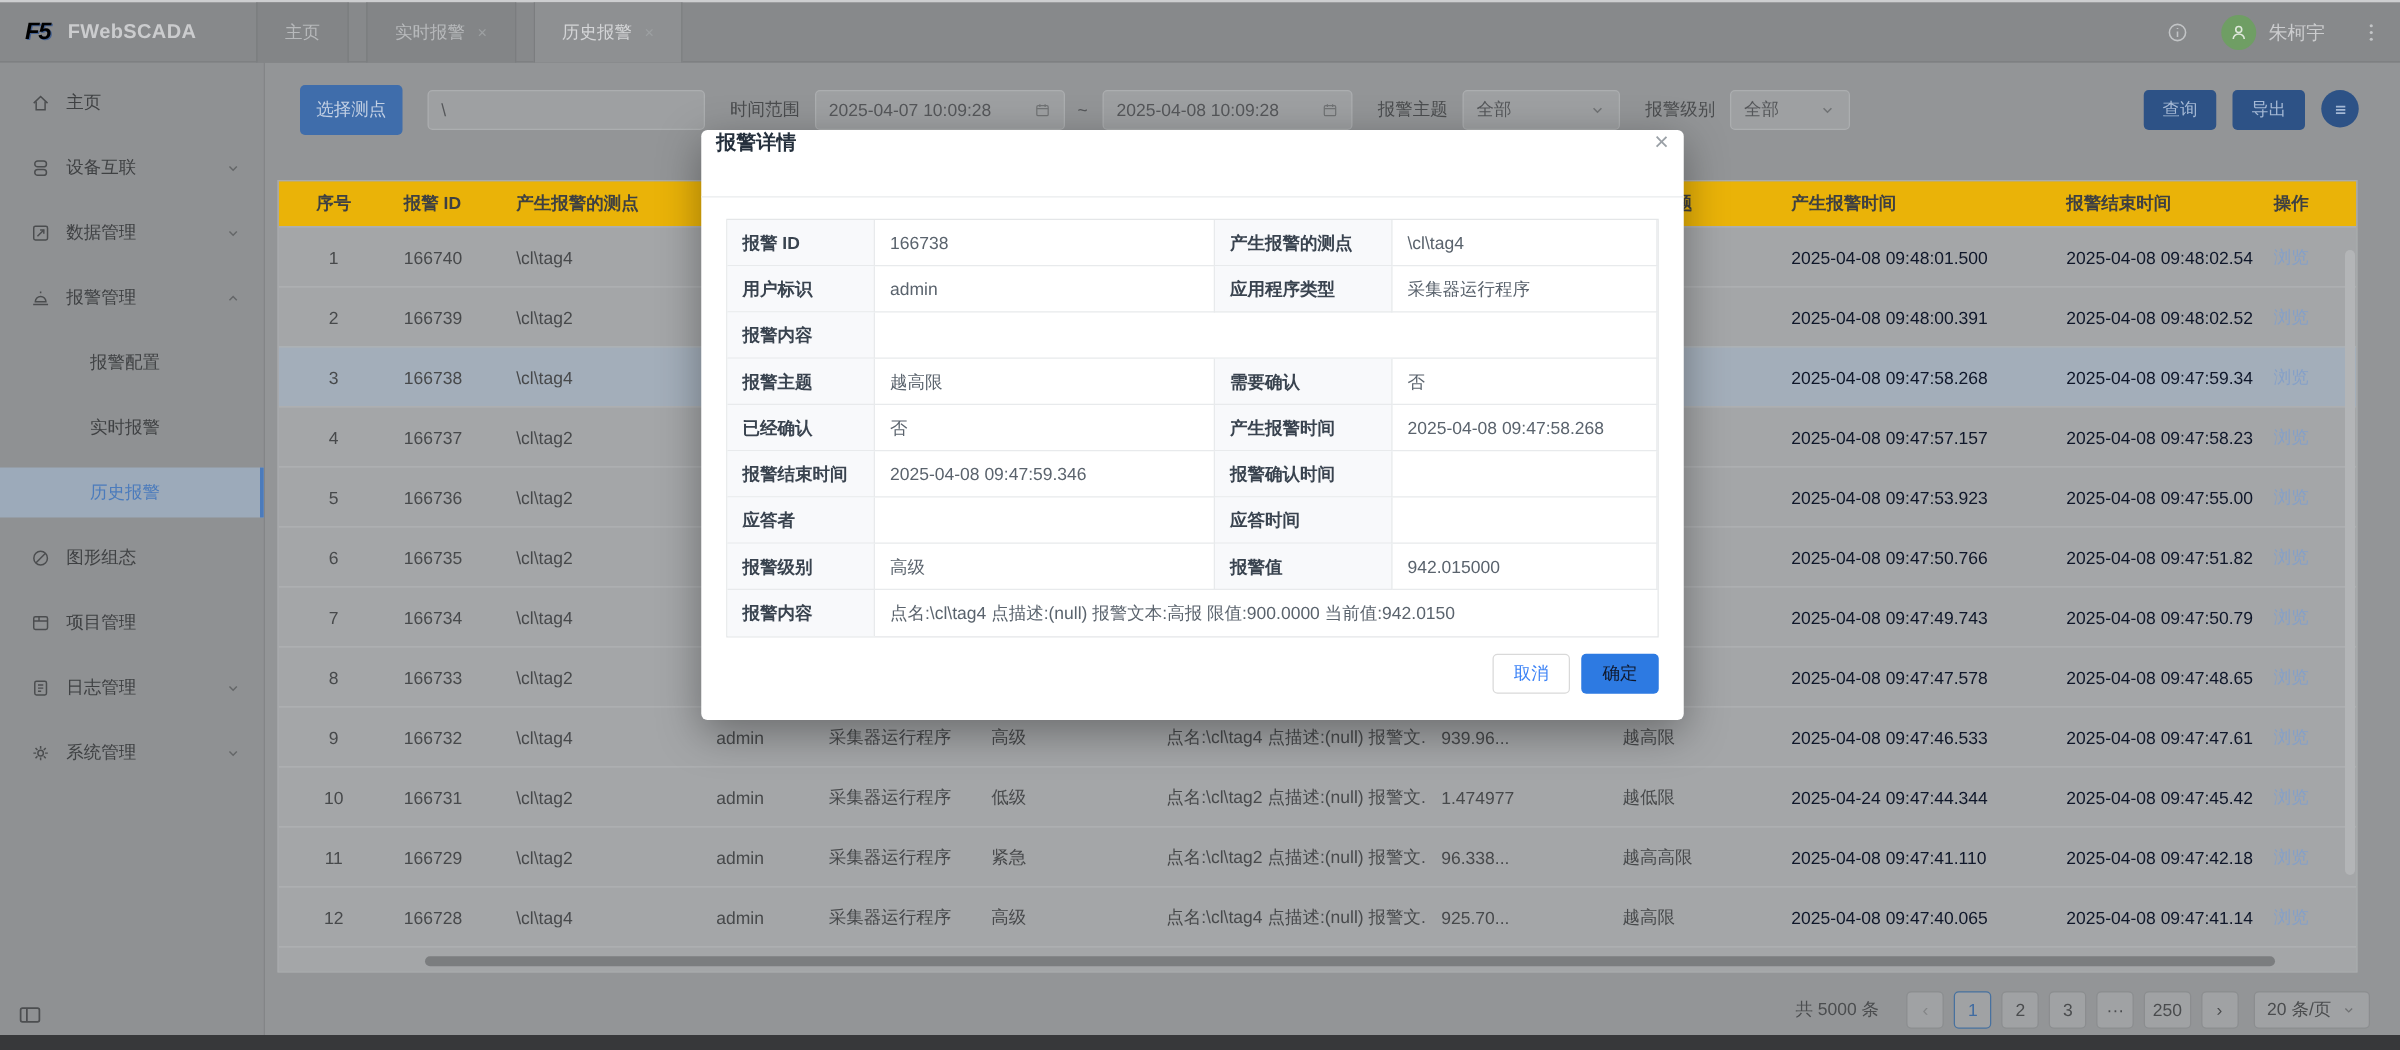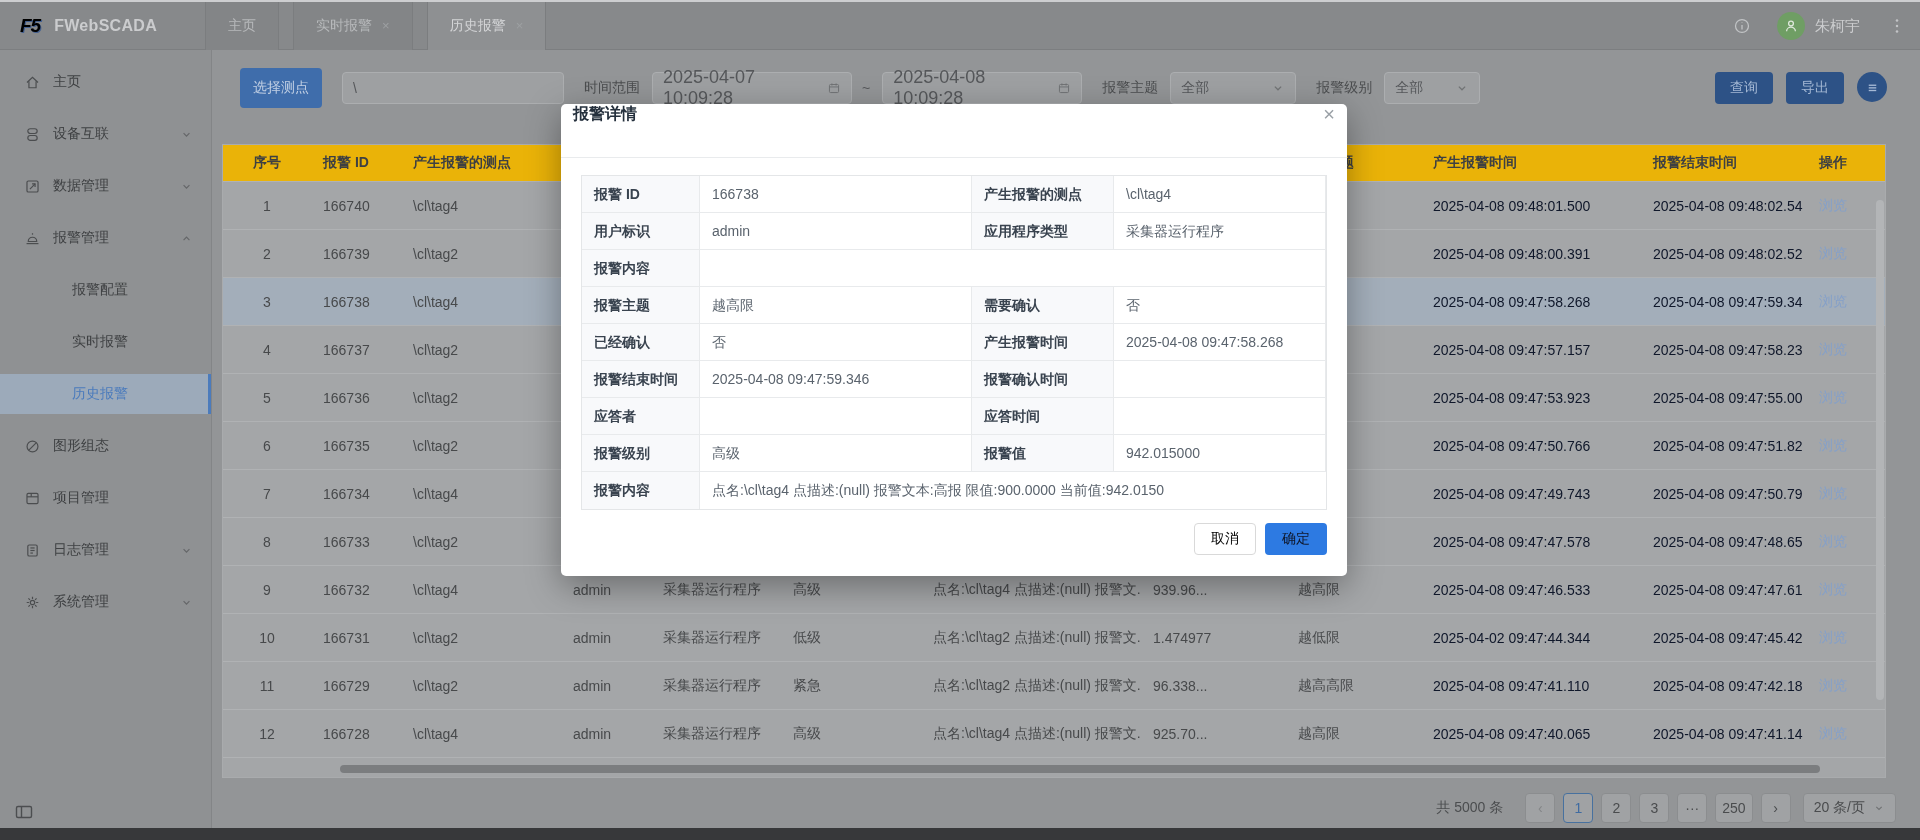--- a/index.html
+++ b/index.html
@@ -44,21 +44,21 @@
   .footer-strip { position:absolute; left:0; bottom:0; width:100%; height:12px; background:#37383a; z-index:4; }
 
   
   .filterbar { position:absolute; left:240px; top:72px; height:32px; display:flex; align-items:center; z-index:1; }
   .btn-blue-dim { height:40px; padding:0 13px; background:#3f6dab; color:#c2d0e4; border:none;
                   border-radius:4px; font-size:14px; display:flex; align-items:center; }
   .f-input { width:222px; height:32px; background:#9ea0a2; border:1px solid #acaeb0; border-radius:4px;
              color:#55575a; padding:0 10px; font-size:14px; margin-left:20px; display:flex; align-items:center; }
   .f-label { color:#4b4d4f; margin-left:20px; white-space:nowrap; }
   .f-date { width:200px; height:32px; background:#9ea0a2; border:1px solid #acaeb0; border-radius:4px;
-            color:#55575a; padding:0 10px; font-size:18px; margin-left:12px; display:flex; align-items:center; }
+            color:#55575a; padding:0 10px; font-size:14px; margin-left:12px; display:flex; align-items:center; }
   .f-date .grow, .f-select .grow { flex:1; }
   .f-date svg, .f-select svg { width:14px; height:14px; color:#717375; flex:none; }
   .f-tilde { color:#55575a; margin-left:10px; }
   .f-select { height:32px; background:#9ea0a2; border:1px solid #acaeb0; border-radius:4px;
               color:#55575a; padding:0 10px; font-size:14px; margin-left:12px; display:flex; align-items:center; }
   .w126 { width:126px; } .w96 { width:96px; }
   .filter-actions { position:absolute; top:72px; left:1715px; display:flex; align-items:flex-start; z-index:1; }
   .btn-primary-dim { height:32px; width:58px; background:#2d5286; color:#a5b9d5; border:none;
                      border-radius:4px; font-size:14px; display:flex; align-items:center; justify-content:center; }
   .btn-primary-dim + .btn-primary-dim { margin-left:13px; }
@@ -107,21 +107,21 @@
   .dgrid { display:grid; grid-template-columns:118px 272px 142px 1fr; border:1px solid #e4e6e8; }
   .dc { height:37px; line-height:36px; padding:0 12px; font-size:14px; border-bottom:1px solid #e8eaec;
         border-right:1px solid #e8eaec; white-space:nowrap; overflow:hidden; }
   .dc.lbl { background:#f8f9fb; color:#39434f; font-weight:700; }
   .dc.val { color:#5a636d; }
   .dc.span3 { grid-column:2 / 5; }
   .dc:nth-last-child(-n+1) { border-right:none; }
   .dgrid .dc:last-child, .dgrid .row-last { border-bottom:none; }
   .m-foot { flex:none; display:flex; justify-content:flex-end; align-items:center; gap:9px; padding:0 20px 16px 0; height:58px; }
   .btn-cancel { height:32px; padding:0 16px; background:#fff; border:1px solid #d9d9d9; border-radius:4px;
-                color:#000000; font-size:14px; }
+                color:#3b82f6; font-size:14px; }
   .btn-ok { height:32px; padding:0 17px; background:#2d7ae2; border:none; border-radius:4px;
             color:#0f172a; font-size:14px; }
 
   svg { display:block; }
 </style>
 </head>
 <body>
 
 <div class="app">
   <div class="top-edge"></div>
@@ -462,21 +462,21 @@
         <div class="tg trow">
           <span class="tc ctr">10</span>
           <span class="tc">166731</span>
           <span class="tc">\cl\tag2</span>
           <span class="tc">admin</span>
           <span class="tc">采集器运行程序</span>
           <span class="tc">低级</span>
           <span class="tc">点名:\cl\tag2 点描述:(null) 报警文...</span>
           <span class="tc">1.474977</span>
           <span class="tc">越低限</span>
-          <span class="tc time">2025-04-02 09:47:44.344</span>
+          <span class="tc time">2025-04-24 09:47:44.344</span>
           <span class="tc time">2025-04-08 09:47:45.42</span>
           <span class="tc"><span class="op-link">浏览</span></span>
         </div>
 
         <div class="tg trow">
           <span class="tc ctr">11</span>
           <span class="tc">166729</span>
           <span class="tc">\cl\tag2</span>
           <span class="tc">admin</span>
           <span class="tc">采集器运行程序</span>

